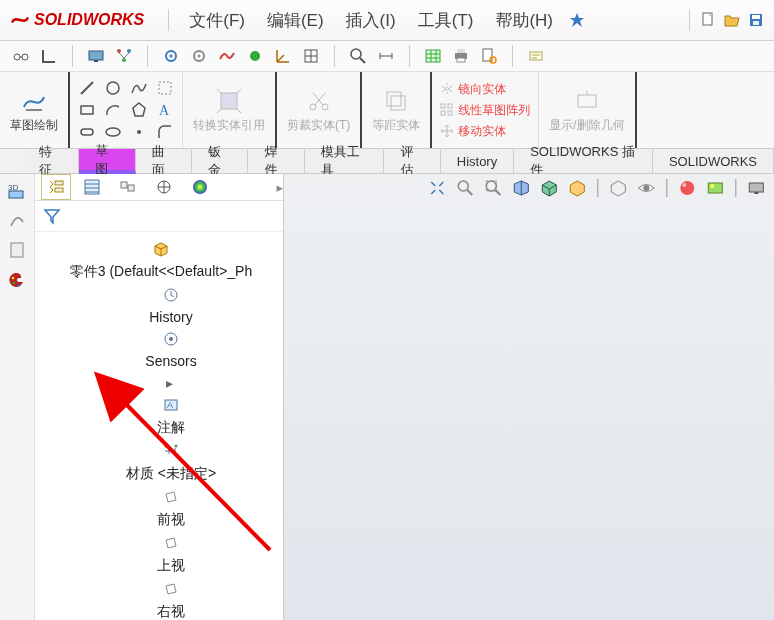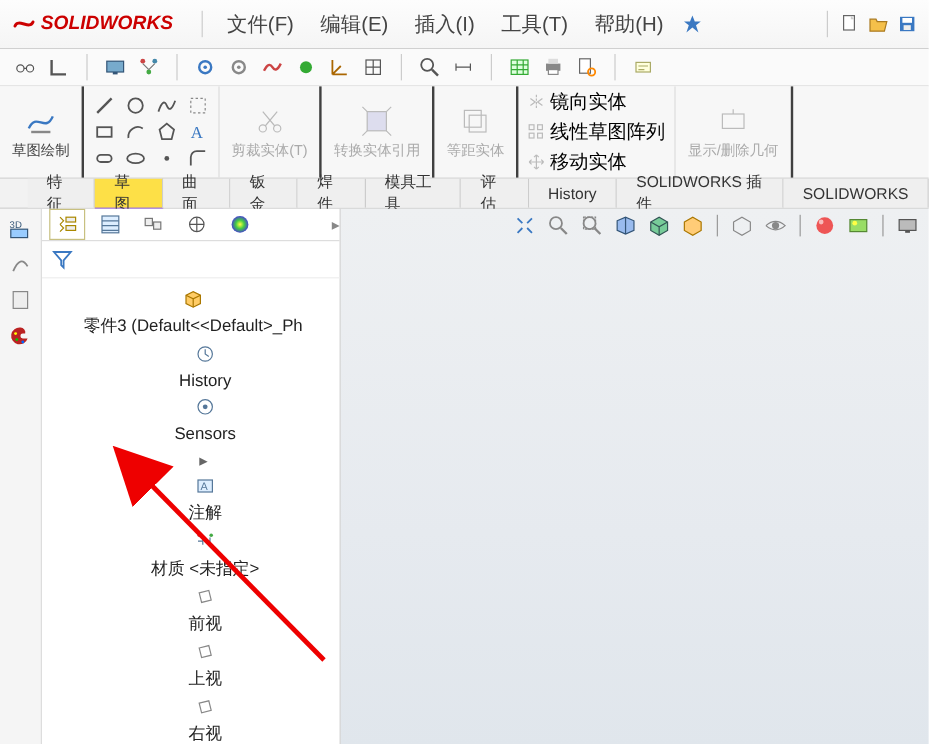--- a/index.html
+++ b/index.html
@@ -83,42 +83,42 @@
   }
   .ribbon-group-mini {
     display:flex;
     flex-direction:column;
     justify-content:center;
     gap:4px;
     padding:4px 8px;
     border-right:1px solid #ddd;
   }
   .mini-row { display:flex; align-items:center; gap:8px; }
-  .mini-label { font-size:16px; color:#000000; white-space:nowrap; display:flex; align-items:center; gap:4px; }
+  .mini-label { font-size:12px; color:#ef4444; white-space:nowrap; display:flex; align-items:center; gap:4px; }
 
   
   .ribbontabs {
     display:flex;
     border-bottom:1px solid #ccc;
     background:#f2f2f2;
     height:24px;
     padding-left:23px;
   }
   .rtab {
     padding:3px 16px;
     border-right:1px solid #ccc;
     font-size:13px;
     color:#333;
     background:#efefef;
     display:flex;
     align-items:center;
   }
   .rtab.active {
-    background:#fde047;
-    border-bottom:1px solid #8b5cf6;
+    background:#d946ef;
+    border-bottom:4px solid #8b5cf6;
     margin-bottom:-1px;
   }
 
   
   .main {
     display:flex;
     height: calc(620px - 40px - 30px - 76px - 24px);
   }
   .sidebar-left {
     width:34px;
@@ -426,35 +426,35 @@
       <div class="ticon">
           <svg viewBox="0 0 18 18">
             <path d="M3 15 L3 8 A5 5 0 0 1 8 3 L15 3" fill="none" stroke="#555" stroke-width="1.5"></path>
           </svg>
         </div>
     </div>
   </div>
   <div class="ribbon-group disabled">
     <div class="rg-icon">
         <svg viewBox="0 0 28 28">
+          <rect x="6" y="6" width="16" height="16" fill="#dde" stroke="#bbb"></rect>
+          <path d="M6 6 L2 2 M22 6 L26 2 M6 22 L2 26 M22 22 L26 26" stroke="#bbb"></path>
+        </svg>
+      </div>
+    <span>转换实体引用</span>
+  </div>
+  <div class="ribbon-group disabled">
+    <div class="rg-icon">
+        <svg viewBox="0 0 28 28">
           <circle cx="8" cy="20" r="3" fill="none" stroke="#bbb"></circle>
           <circle cx="20" cy="20" r="3" fill="none" stroke="#bbb"></circle>
           <path d="M10 18 L20 6 M18 18 L8 6" stroke="#bbb"></path>
         </svg>
       </div>
     <span>剪裁实体(T)</span>
-  </div>
-  <div class="ribbon-group disabled">
-    <div class="rg-icon">
-        <svg viewBox="0 0 28 28">
-          <rect x="6" y="6" width="16" height="16" fill="#dde" stroke="#bbb"></rect>
-          <path d="M6 6 L2 2 M22 6 L26 2 M6 22 L2 26 M22 22 L26 26" stroke="#bbb"></path>
-        </svg>
-      </div>
-    <span>转换实体引用</span>
   </div>
   <div class="ribbon-group disabled">
     <div class="rg-icon">
         <svg viewBox="0 0 28 28">
           <rect x="5" y="5" width="14" height="14" fill="none" stroke="#bbb"></rect>
           <rect x="9" y="9" width="14" height="14" fill="none" stroke="#bbb"></rect>
         </svg>
       </div>
     <span style="text-align:center">等距实体</span>
   </div>

